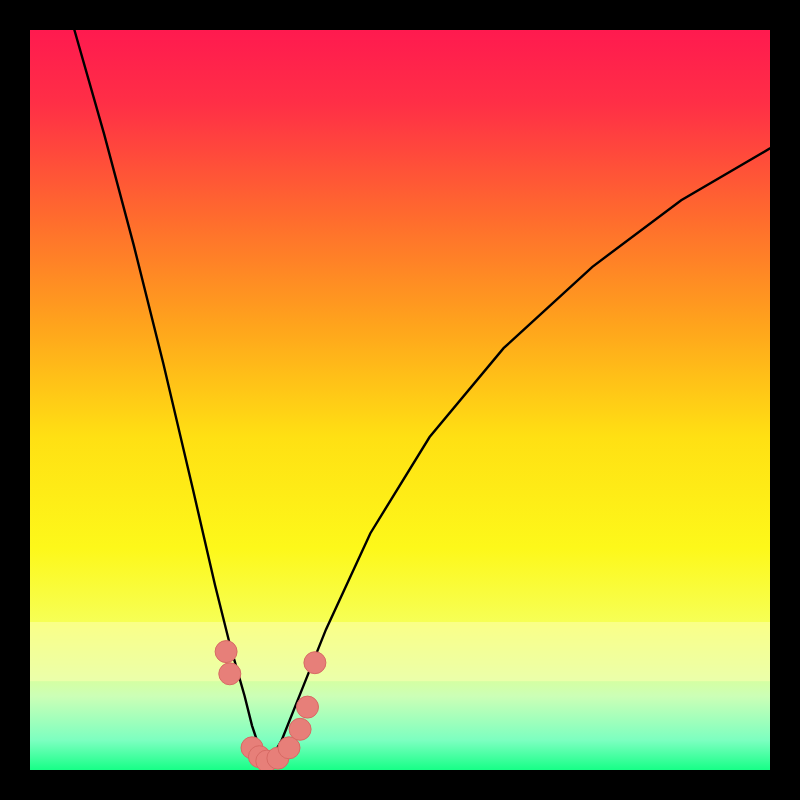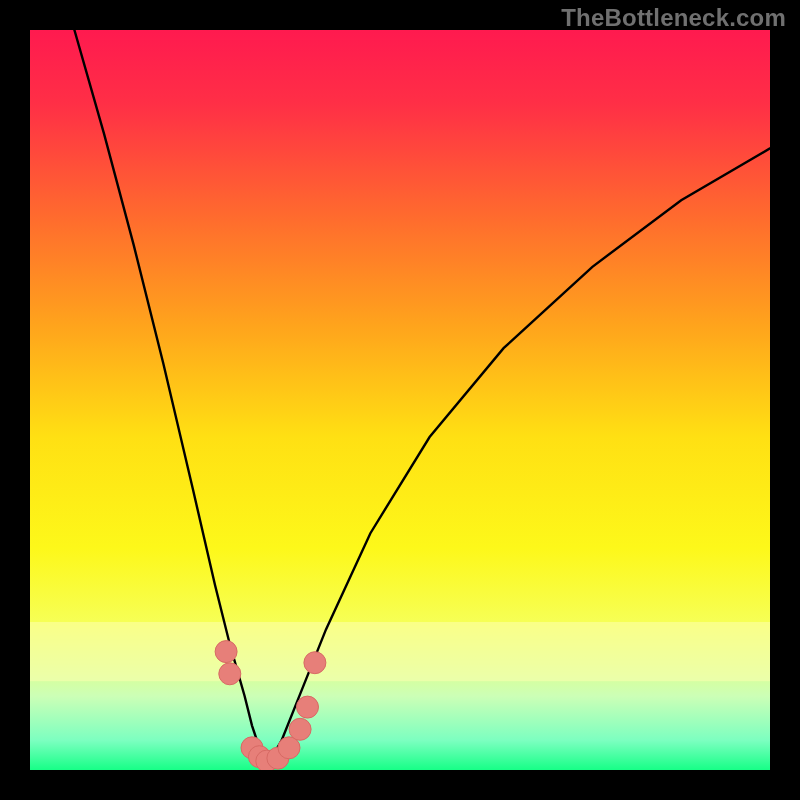--- a/index.html
+++ b/index.html
@@ -33,21 +33,20 @@
     font-weight: 600;
     letter-spacing: 0.2px;
     z-index: 10;
   }
   svg { display: block; }
 </style>
 </head>
 <body>
 
 <div class="frame">
-  <div class="watermark">TheBottleneck.com</div>
 
   <div class="plot">
     <svg id="chart-svg" width="740" height="740" viewBox="0 0 740 740" preserveAspectRatio="none">
       <defs>
         <linearGradient id="bg-grad" x1="0" y1="0" x2="0" y2="1">
             <stop offset="0%" stop-color="#ff1a4f"></stop>
             <stop offset="10%" stop-color="#ff2f46"></stop>
             <stop offset="25%" stop-color="#ff6a2e"></stop>
             <stop offset="40%" stop-color="#ffa41c"></stop>
             <stop offset="55.00000000000001%" stop-color="#ffe013"></stop>

